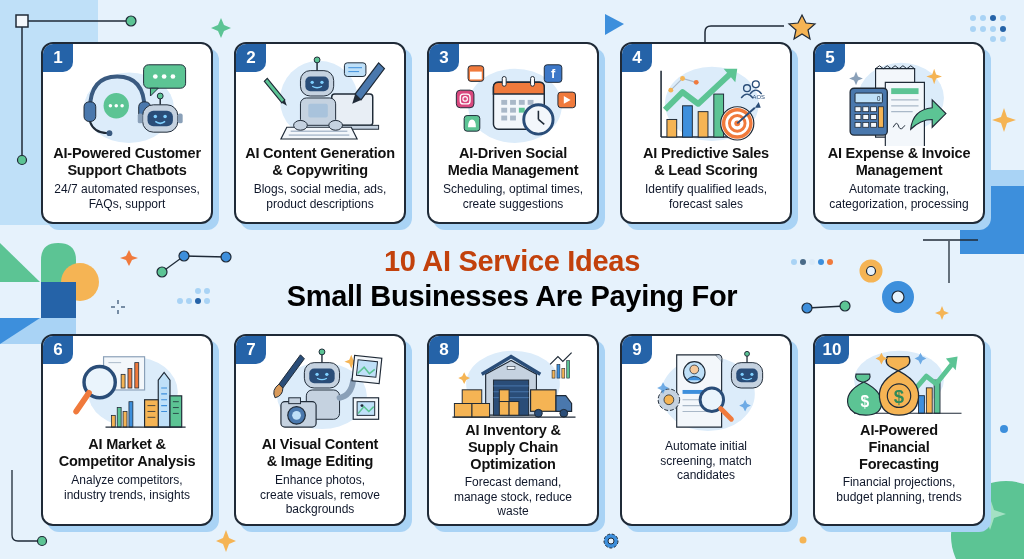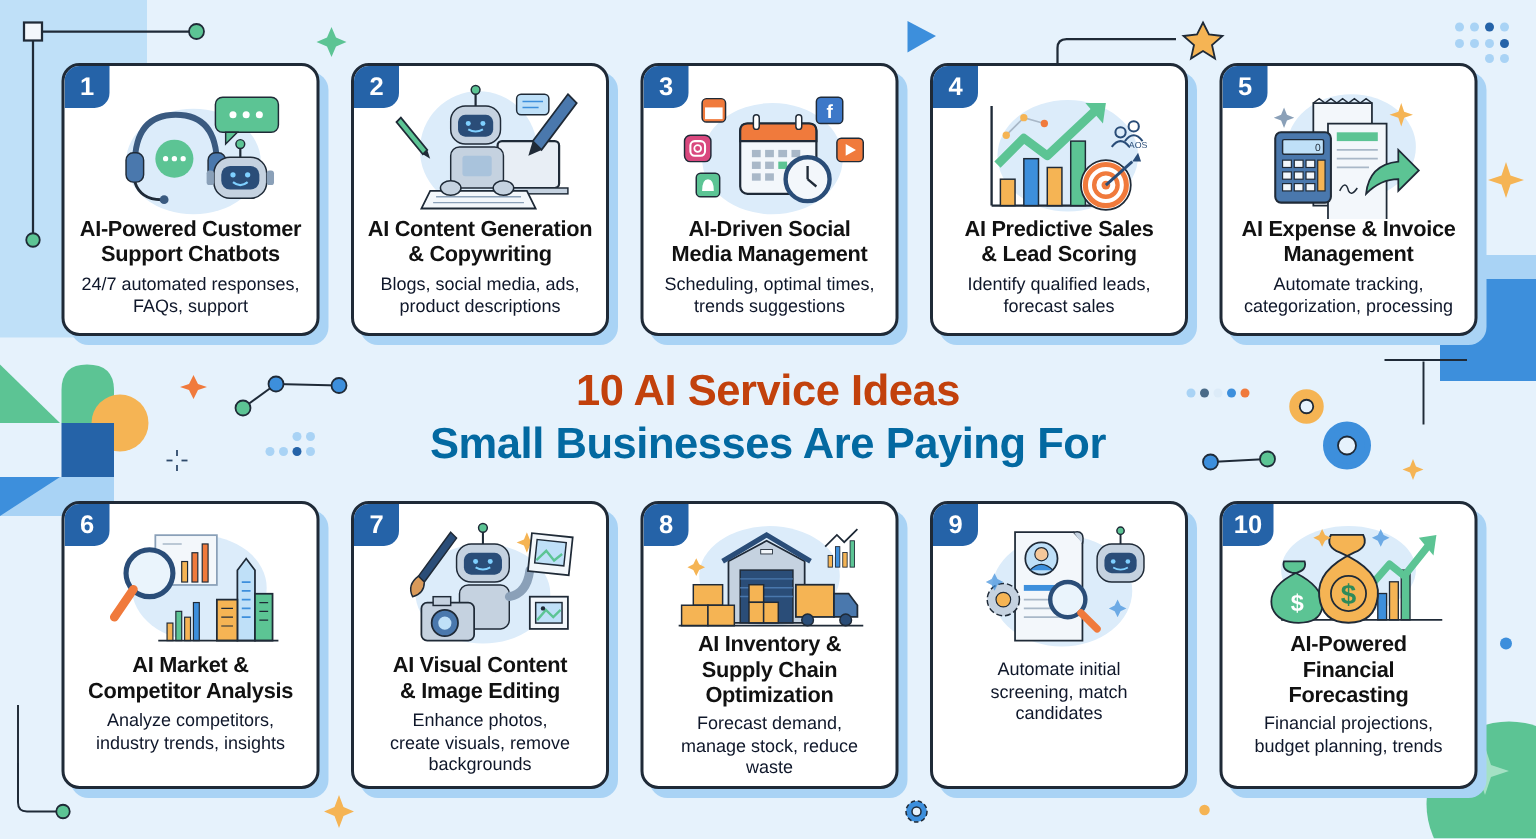--- a/index.html
+++ b/index.html
@@ -38,21 +38,21 @@
     font-size:12px; line-height:14.5px; color:#0f172a; margin-top:3px;
   }
   .headline {
     position:absolute; left:0; right:0; top:244px; text-align:center;
   }
   .headline-1 {
     font-weight:bold; font-size:29px; color:#c2410c; line-height:34px;
     letter-spacing:-0.3px;
   }
   .headline-2 {
-    font-weight:bold; font-size:29px; color:#0369a1; line-height:36px;
+    font-weight:bold; font-size:29px; color:#000000; line-height:36px;
     letter-spacing:-0.3px;
     text-align:center;
   }
 </style>
 </head>
 <body>
 
 <div class="deco" style="left:0;top:0;width:98px;height:225px;background:#bfe0f8;"></div>
 <div class="deco" style="left:960px;top:184px;width:64px;height:70px;background:#3d8fdc;"></div>
 <div class="deco" style="left:940px;top:170px;width:84px;height:16px;background:#a9d3f5;"></div>
@@ -280,21 +280,21 @@
         <rect x="32" y="46" width="10" height="10" rx="3" fill="none" stroke="#fff" stroke-width="1.4"></rect>
         <circle cx="37" cy="51" r="2.3" fill="none" stroke="#fff" stroke-width="1.2"></circle>
         <rect x="132" y="44" width="18" height="16" rx="3" fill="#f07a3c" stroke="#1f2a37"></rect>
         <path d="M138 48 L145 52 L138 56 Z" fill="#fff"></path>
         <rect x="36" y="68" width="16" height="16" rx="3" fill="#5cc494" stroke="#1f2a37"></rect>
         <path d="M40 80 Q40 72 44 72 Q48 72 48 80 Z" fill="#fff"></path>
       </svg>
     </div>
     <div class="text-area" style="top:101px;">
       <div class="card-title"><span>AI-Driven Social</span><br><span>Media Management</span></div>
-      <div class="card-desc"><span>Scheduling, optimal times,</span><br><span>trends suggestions</span></div>
+      <div class="card-desc"><span>Scheduling, optimal times,</span><br><span>create suggestions</span></div>
     </div>
   </div>
 </div>
 
 <div class="card-wrap" style="left:620px;top:42px;height:182px;">
   <div class="card-shadow"></div>
   <div class="card">
     <div class="badge">4</div>
     <div class="illus">
       <svg viewBox="0 0 172 98">

